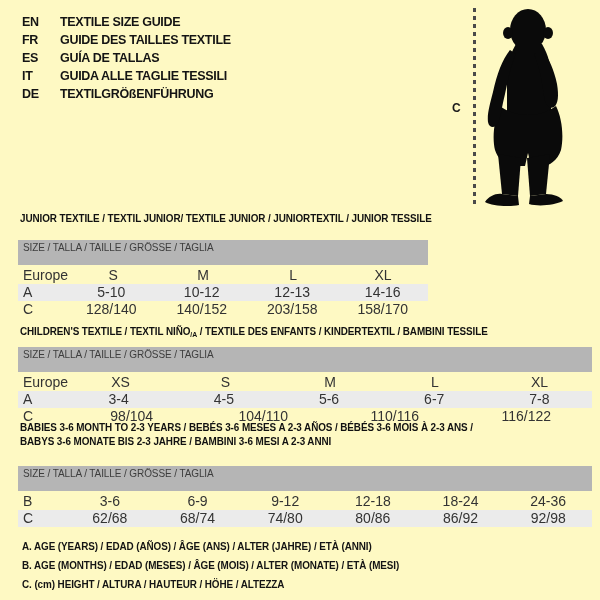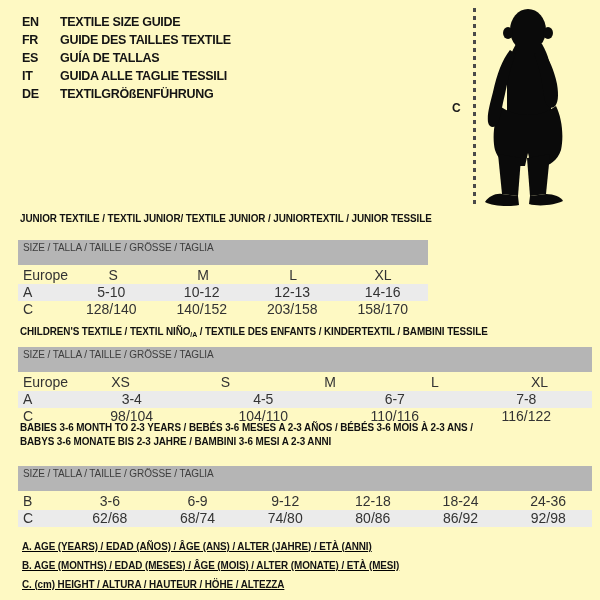--- a/index.html
+++ b/index.html
@@ -28,21 +28,21 @@
   .table-block { position:absolute; left:18px; }
   .tb1 { top:240px; width:410px; } .tb2 { top:347px; width:574px; } .tb3 { top:466px; width:574px; }
   .size-bar { height:25px; line-height:15px; font-size:10px; color:#3d3d3d;
               padding-left:5px; margin-bottom:2px; letter-spacing:-0.1px; }
   .trow { display:flex; height:17px; line-height:17px; font-size:14px; color:#333; }
   .trow.shaded {  }
   .tlabel { flex:0 0 48px; padding-left:5px; }
   .tcell { flex:1; text-align:center; }
 
   
-  .footnotes { position:absolute; left:22px; top:537px;text-decoration:underline; }
+  .footnotes { position:absolute; left:22px; top:537px; }
   .footnote { font-weight:bold; font-size:11.5px; line-height:19px; color:#141414;
               white-space:nowrap; transform:scaleX(0.86); transform-origin:left top;
               letter-spacing:-0.1px; }
 </style>
 </head>
 <body>
 
 <div class="page">
 
   <div class="lang-list" id="langs">
@@ -131,20 +131,21 @@
         <span class="tcell">XS</span>
         <span class="tcell">S</span>
         <span class="tcell">M</span>
         <span class="tcell">L</span>
         <span class="tcell">XL</span>
       </div>
       <div class="trow shaded" style="background: rgb(235, 235, 235);">
         <span class="tlabel">A</span>
         <span class="tcell">3-4</span>
         <span class="tcell">4-5</span>
+        <span class="tcell">5-6</span>
         <span class="tcell">6-7</span>
         <span class="tcell">7-8</span>
       </div>
       <div class="trow">
         <span class="tlabel">C</span>
         <span class="tcell">98/104</span>
         <span class="tcell">104/110</span>
         <span class="tcell">110/116</span>
         <span class="tcell">116/122</span>
       </div>

